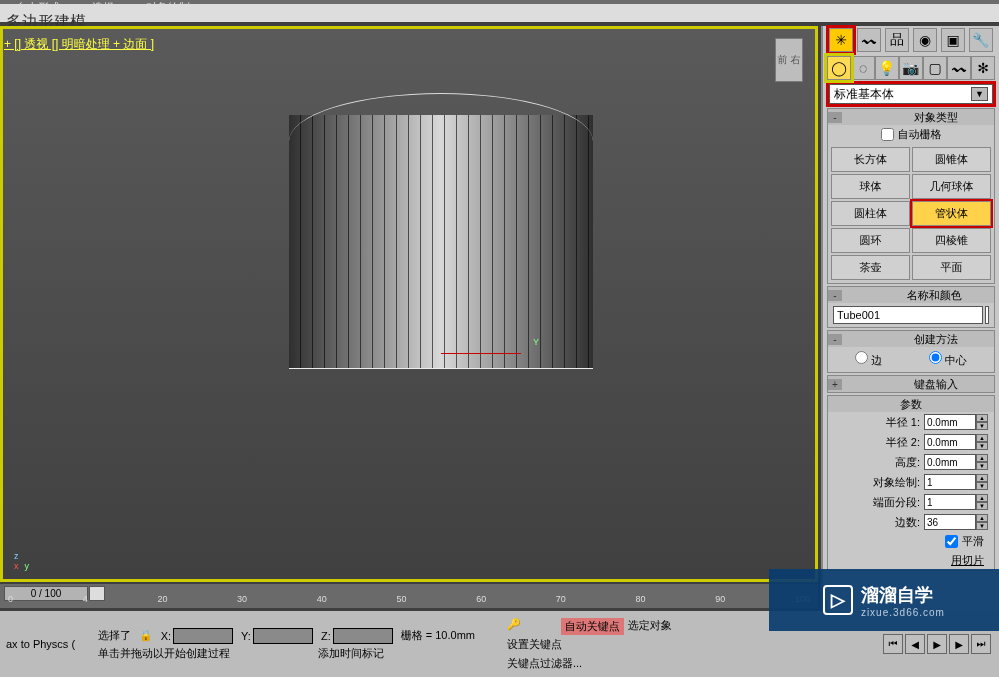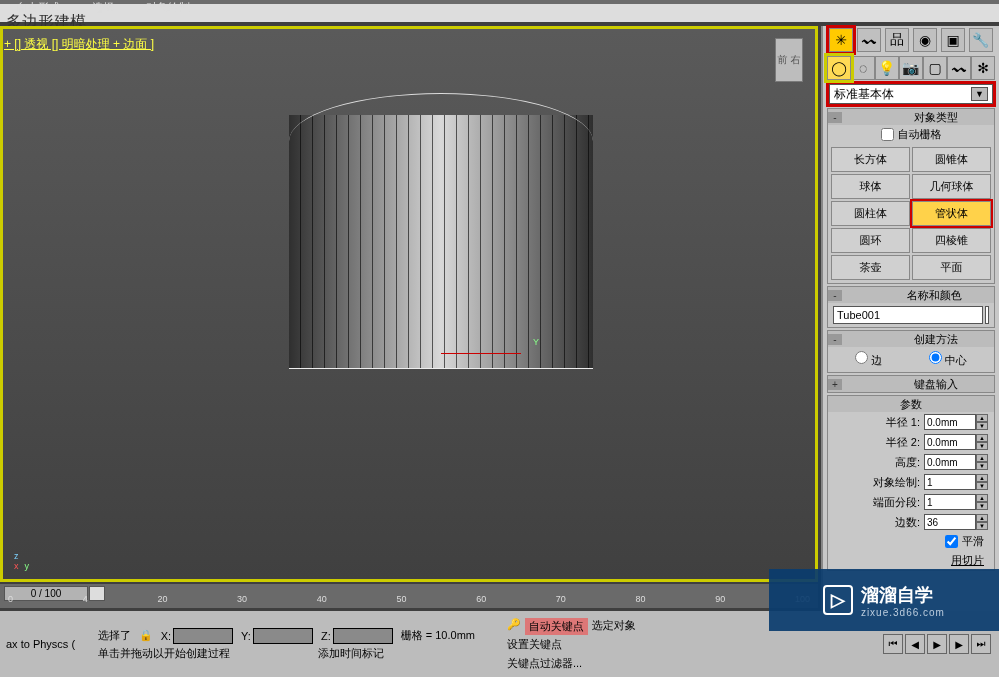--- a/index.html
+++ b/index.html
@@ -286,21 +286,21 @@
       <span>栅格 = 10.0mm</span>
     </div>
     <div class="row">
       <span>单击并拖动以开始创建过程</span>
       <span style="margin-left:80px">添加时间标记</span>
     </div>
   </div>
   <div style="display:flex; flex-direction:column; gap:2px; margin-left:20px;">
     <div class="row" style="display:flex; gap:4px;">
       <span>🔑</span>
-      <span style="background:#d77; padding:1px 4px;">自动关键点</span>
+      <span style="background:#d77; padding:1px 4px;margin-left:36px;">自动关键点</span>
       <span>选定对象</span>
     </div>
     <div class="row" style="display:flex; gap:4px;flex-direction:column;">
       <span>设置关键点</span>
       <span>关键点过滤器...</span>
     </div>
   </div>
   <div class="transport">
     <div class="tn">⏮</div>
     <div class="tn">◀</div>

